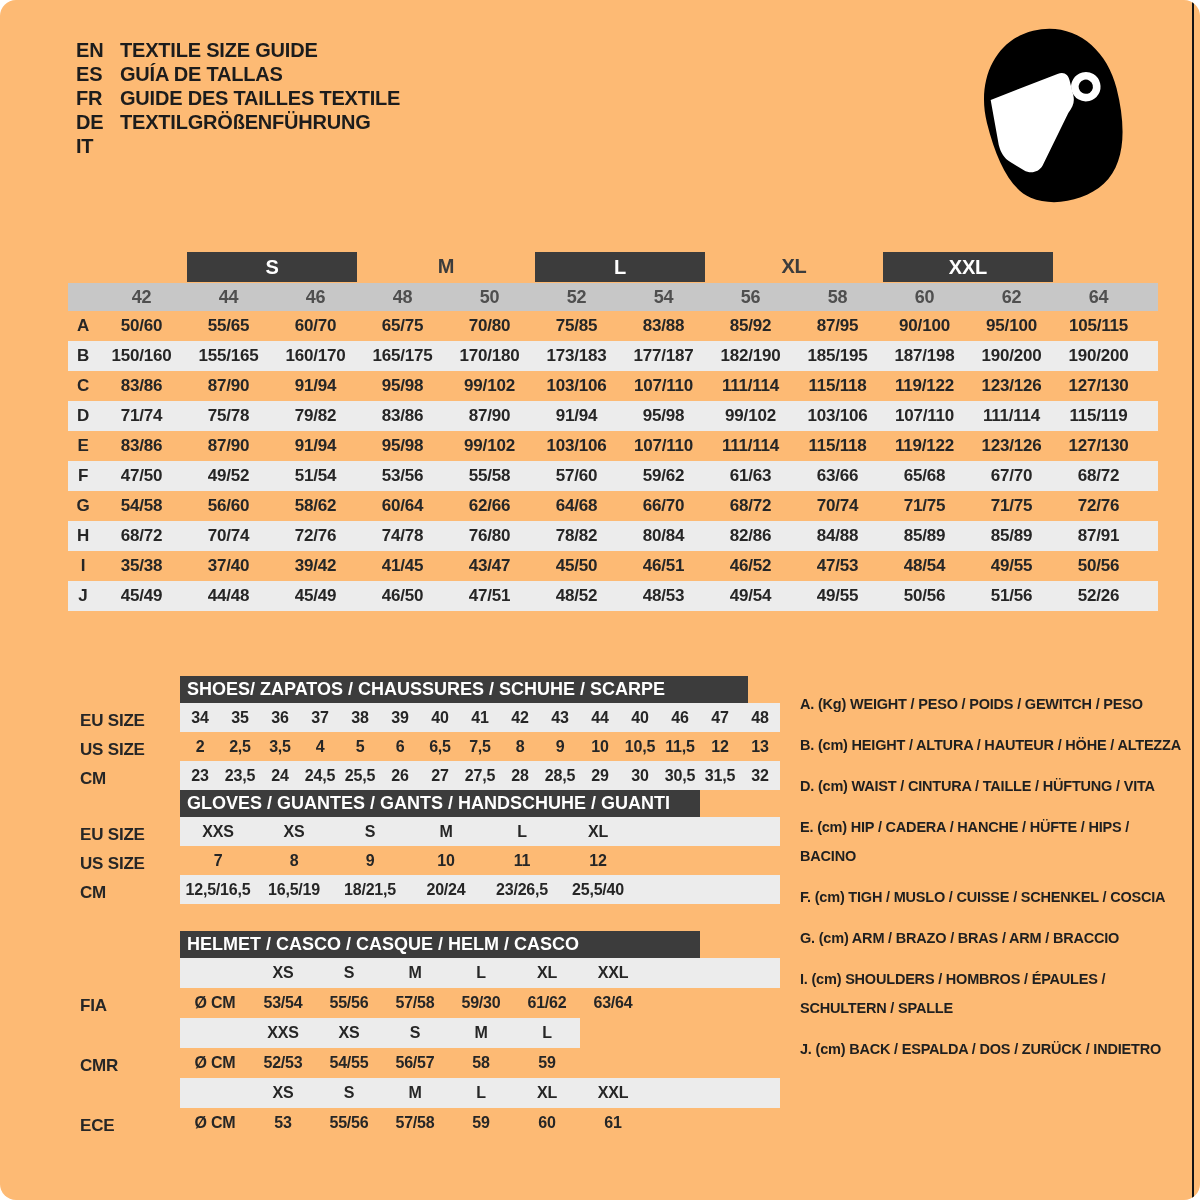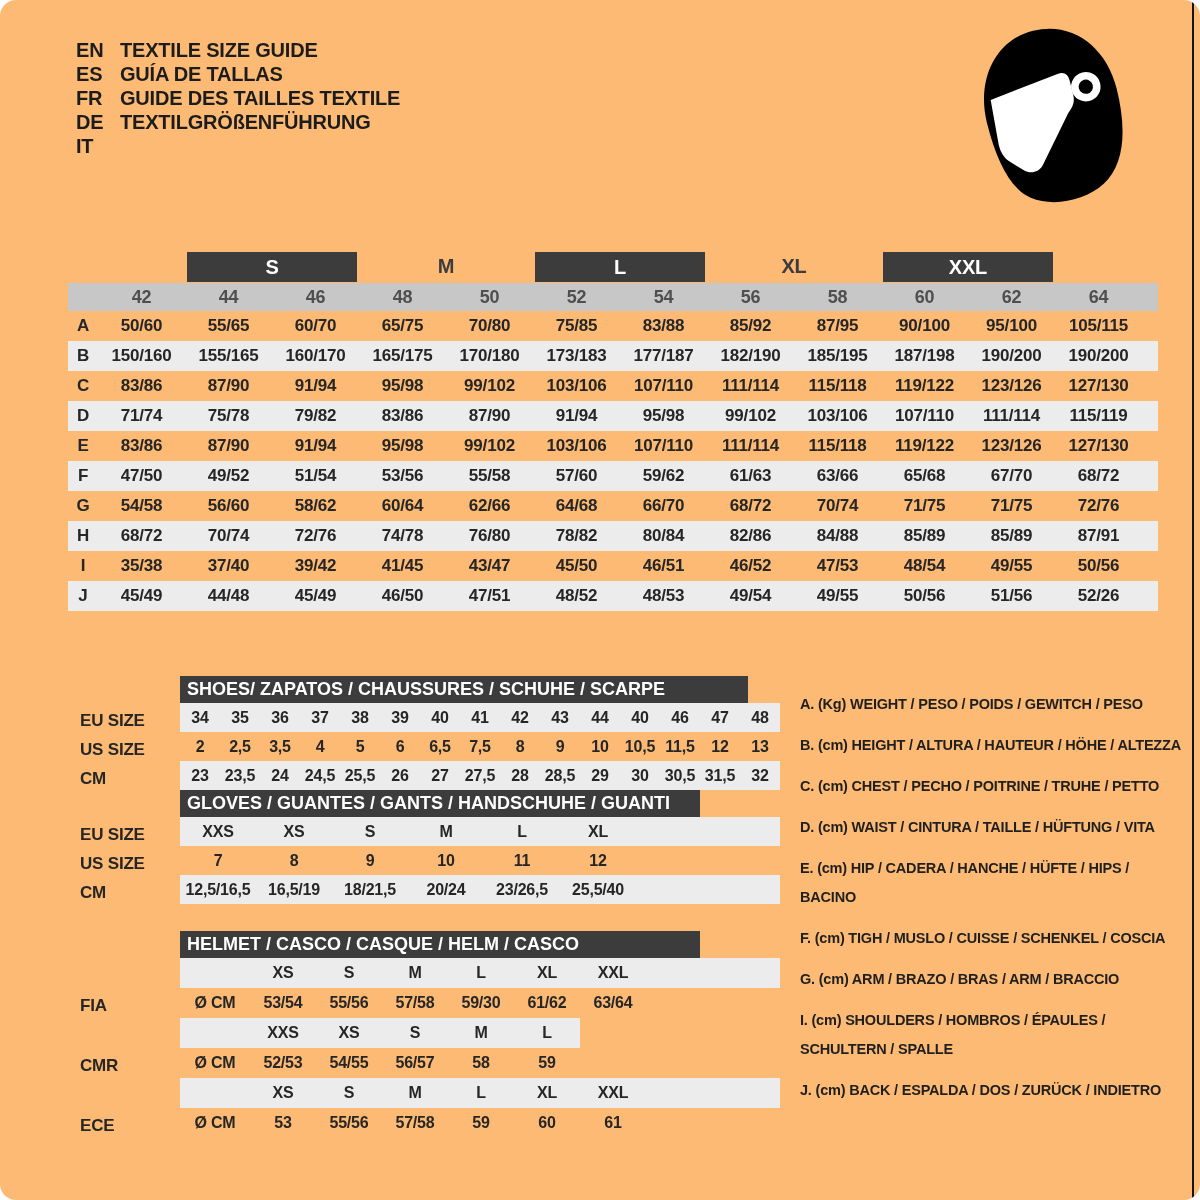--- a/index.html
+++ b/index.html
@@ -428,21 +428,20 @@
           <div class="scell">60</div>
           <div class="scell">61</div>
           <div class="scell"></div>
         </div>
       </div>
   </div>
 
   <div class="legend" id="legend">
       <div class="legend-item">A. (Kg) WEIGHT / PESO / POIDS / GEWITCH / PESO</div>
       <div class="legend-item">B. (cm) HEIGHT / ALTURA / HAUTEUR / HÖHE / ALTEZZA</div>
-      <div class="legend-item">C. (cm) CHEST / PECHO / POITRINE / TRUHE / PETTO</div>
       <div class="legend-item">D. (cm) WAIST / CINTURA / TAILLE / HÜFTUNG / VITA</div>
       <div class="legend-item">E. (cm) HIP / CADERA / HANCHE / HÜFTE / HIPS / BACINO</div>
       <div class="legend-item">F. (cm) TIGH / MUSLO / CUISSE / SCHENKEL / COSCIA</div>
       <div class="legend-item">G. (cm) ARM / BRAZO / BRAS / ARM / BRACCIO</div>
       <div class="legend-item">I. (cm) SHOULDERS / HOMBROS / ÉPAULES / SCHULTERN / SPALLE</div>
       <div class="legend-item">J. (cm) BACK / ESPALDA / DOS / ZURÜCK / INDIETRO</div>
     </div>
 
   <div class="edge-line"></div>
 </div>

